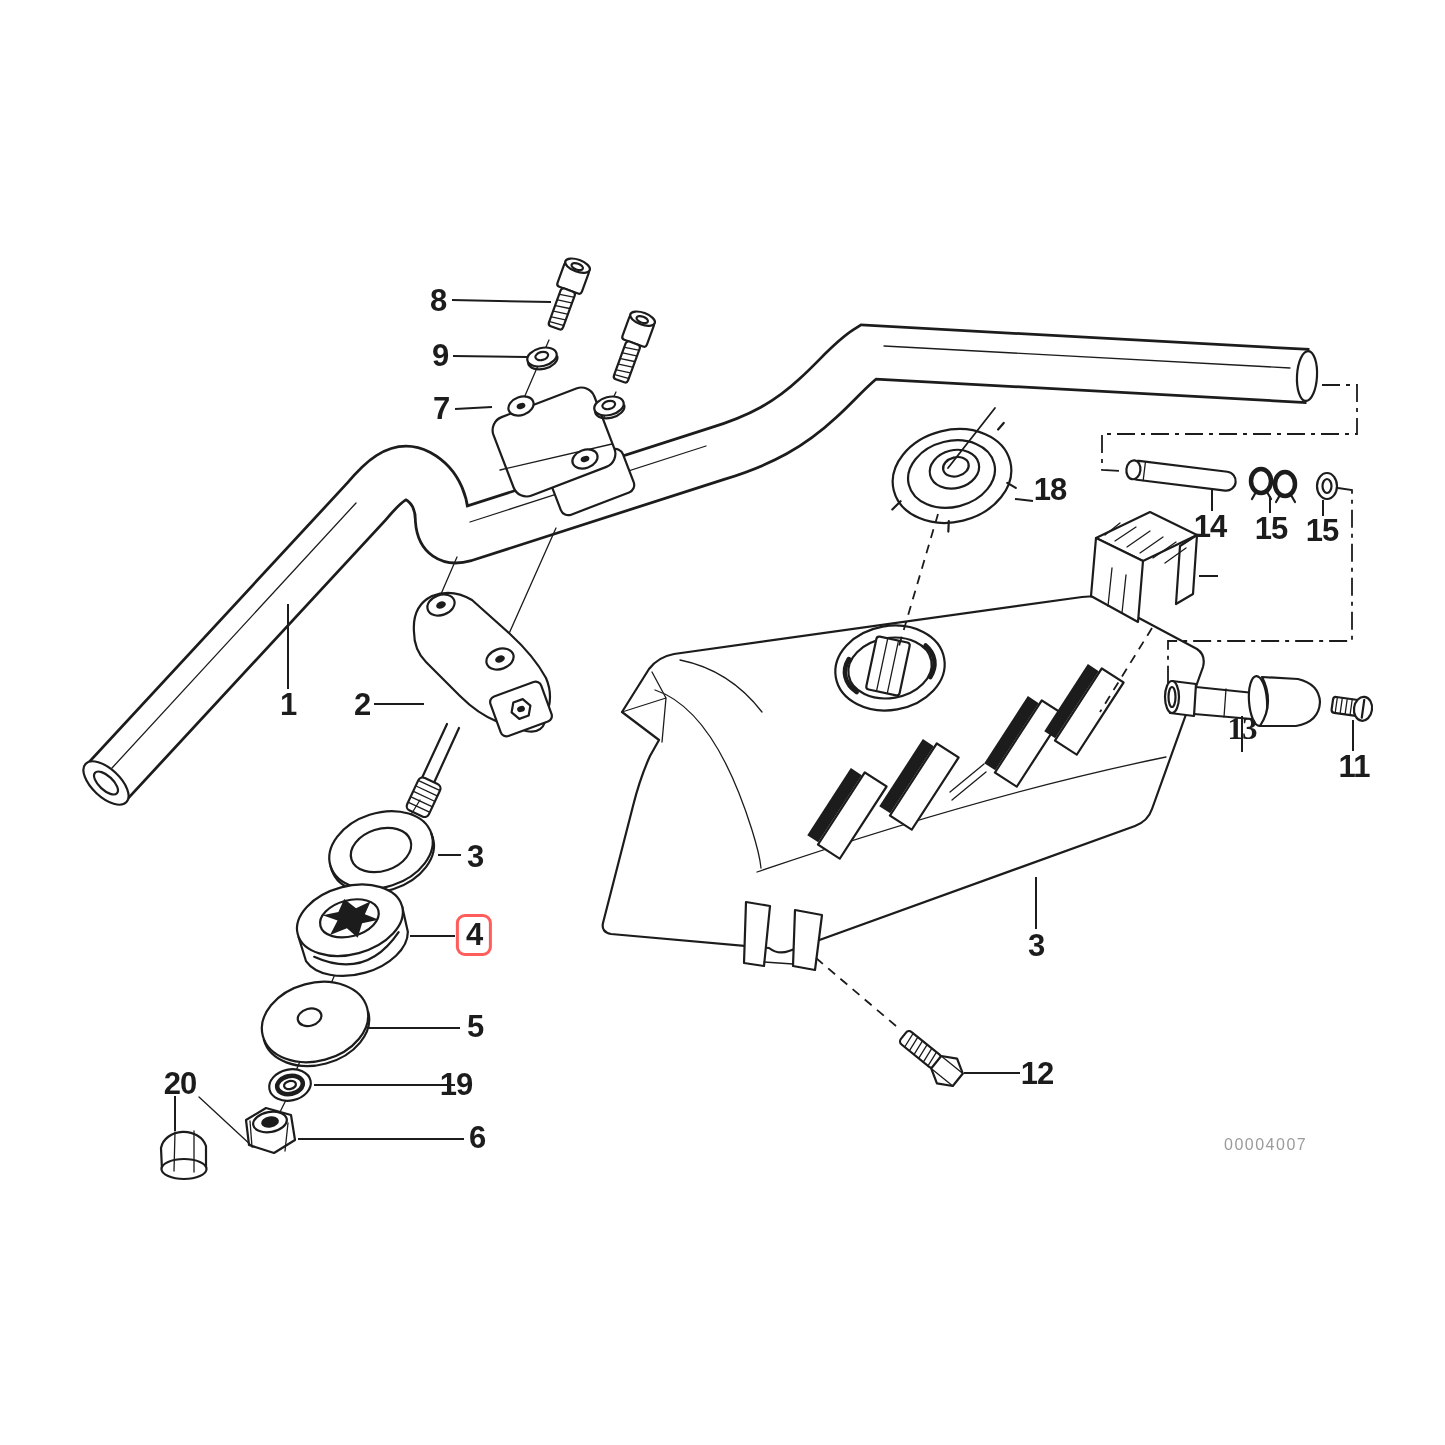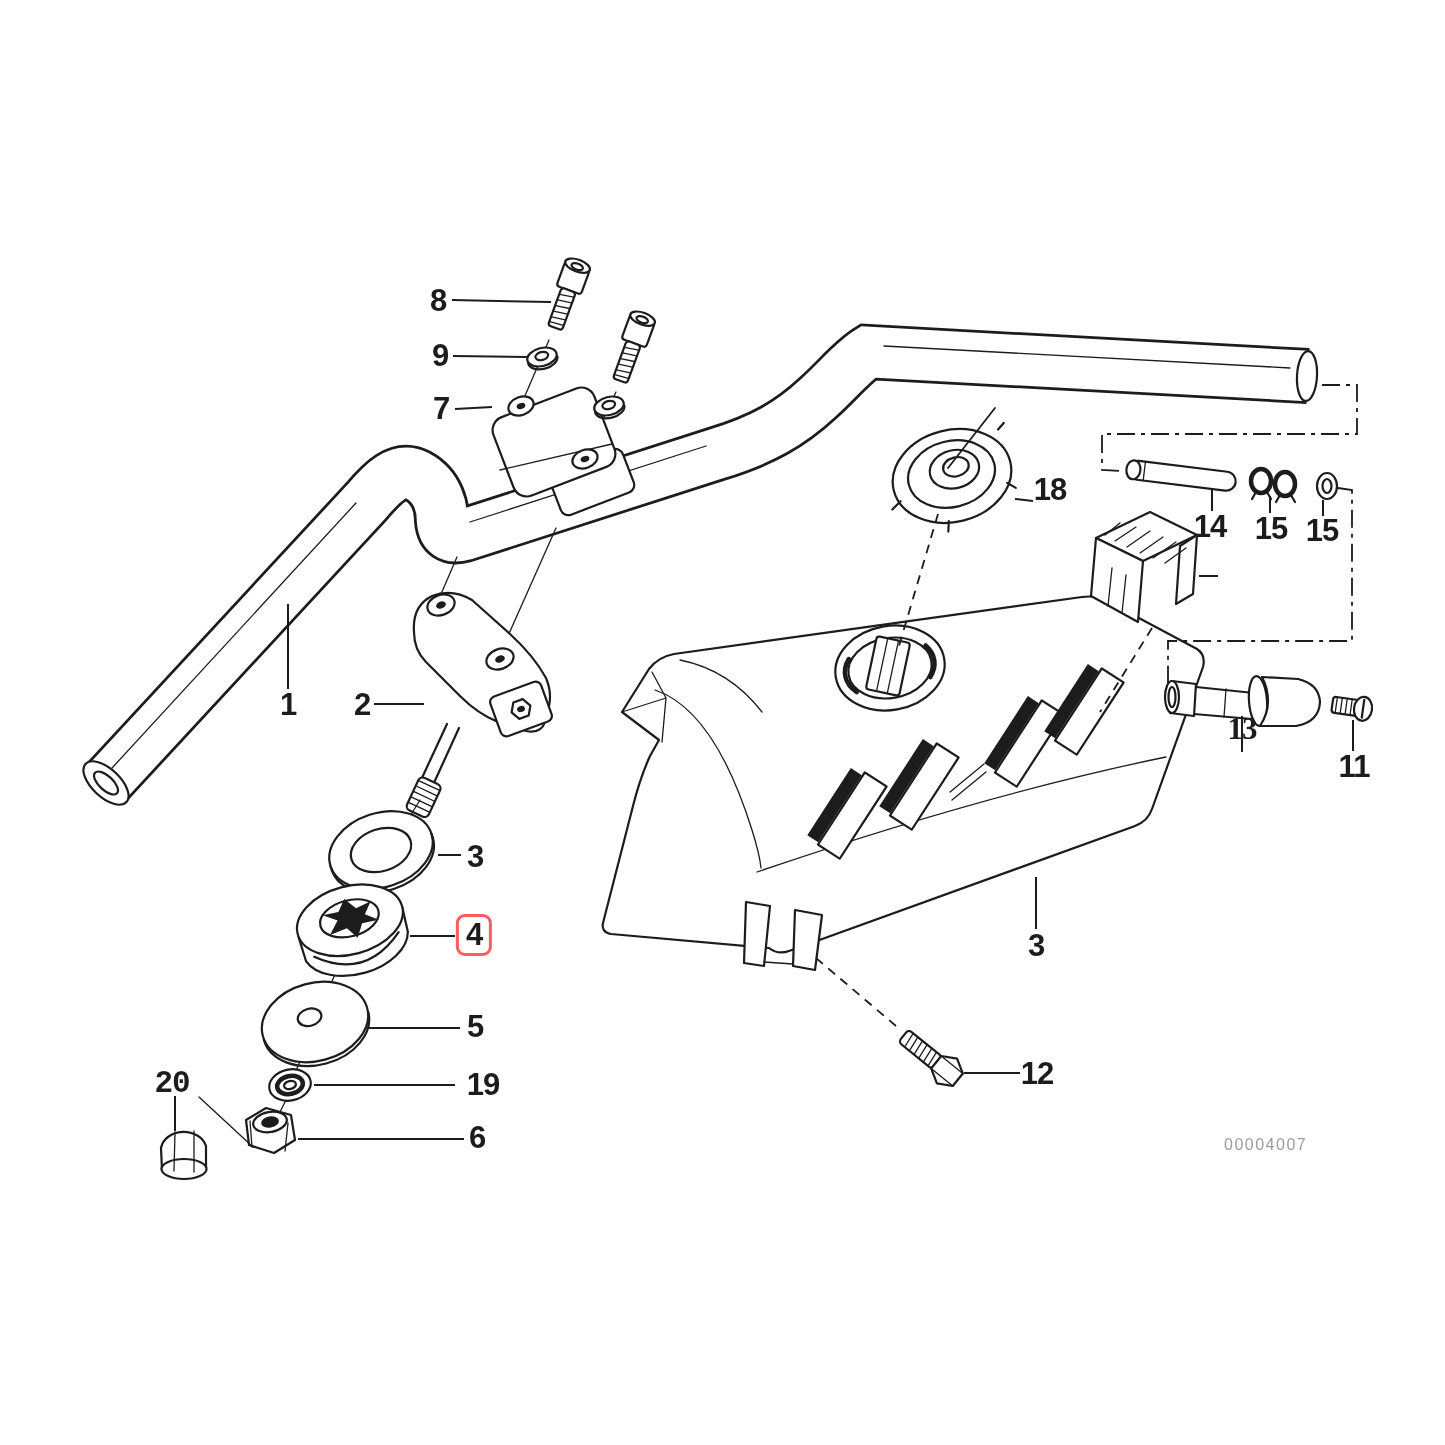--- a/index.html
+++ b/index.html
@@ -331,19 +331,19 @@
       <div class="part-label" style="left: 438px; top: 300px;">8</div>
       <div class="part-label" style="left: 440px; top: 355px;">9</div>
       <div class="part-label" style="left: 1036px; top: 945px;">3</div>
       <div class="part-label" style="left: 1037px; top: 1073px;">12</div>
       <div class="part-label" style="left: 1242px; top: 728px; font-family: Liberation Serif, serif;">13</div>
       <div class="part-label" style="left: 1210px; top: 526px;">14</div>
       <div class="part-label" style="left: 1271px; top: 528px;">15</div>
       <div class="part-label" style="left: 1322px; top: 530px;">15</div>
       <div class="part-label" style="left: 1354px; top: 766px;">11</div>
       <div class="part-label" style="left: 1050px; top: 489px;">18</div>
-      <div class="part-label" style="left: 483px; top: 1084px; text-align: center;">19</div>
-      <div class="part-label" style="left: 172px; top: 1083px; font-family: Liberation Mono, monospace;">20</div>
+      <div class="part-label" style="left: 456px; top: 1084px; text-align: center;">19</div>
+      <div class="part-label" style="left: 180px; top: 1083px;">20</div>
     </div>
 
 <div class="code">00004007</div>
 
 </div>
 
 </body></html>

